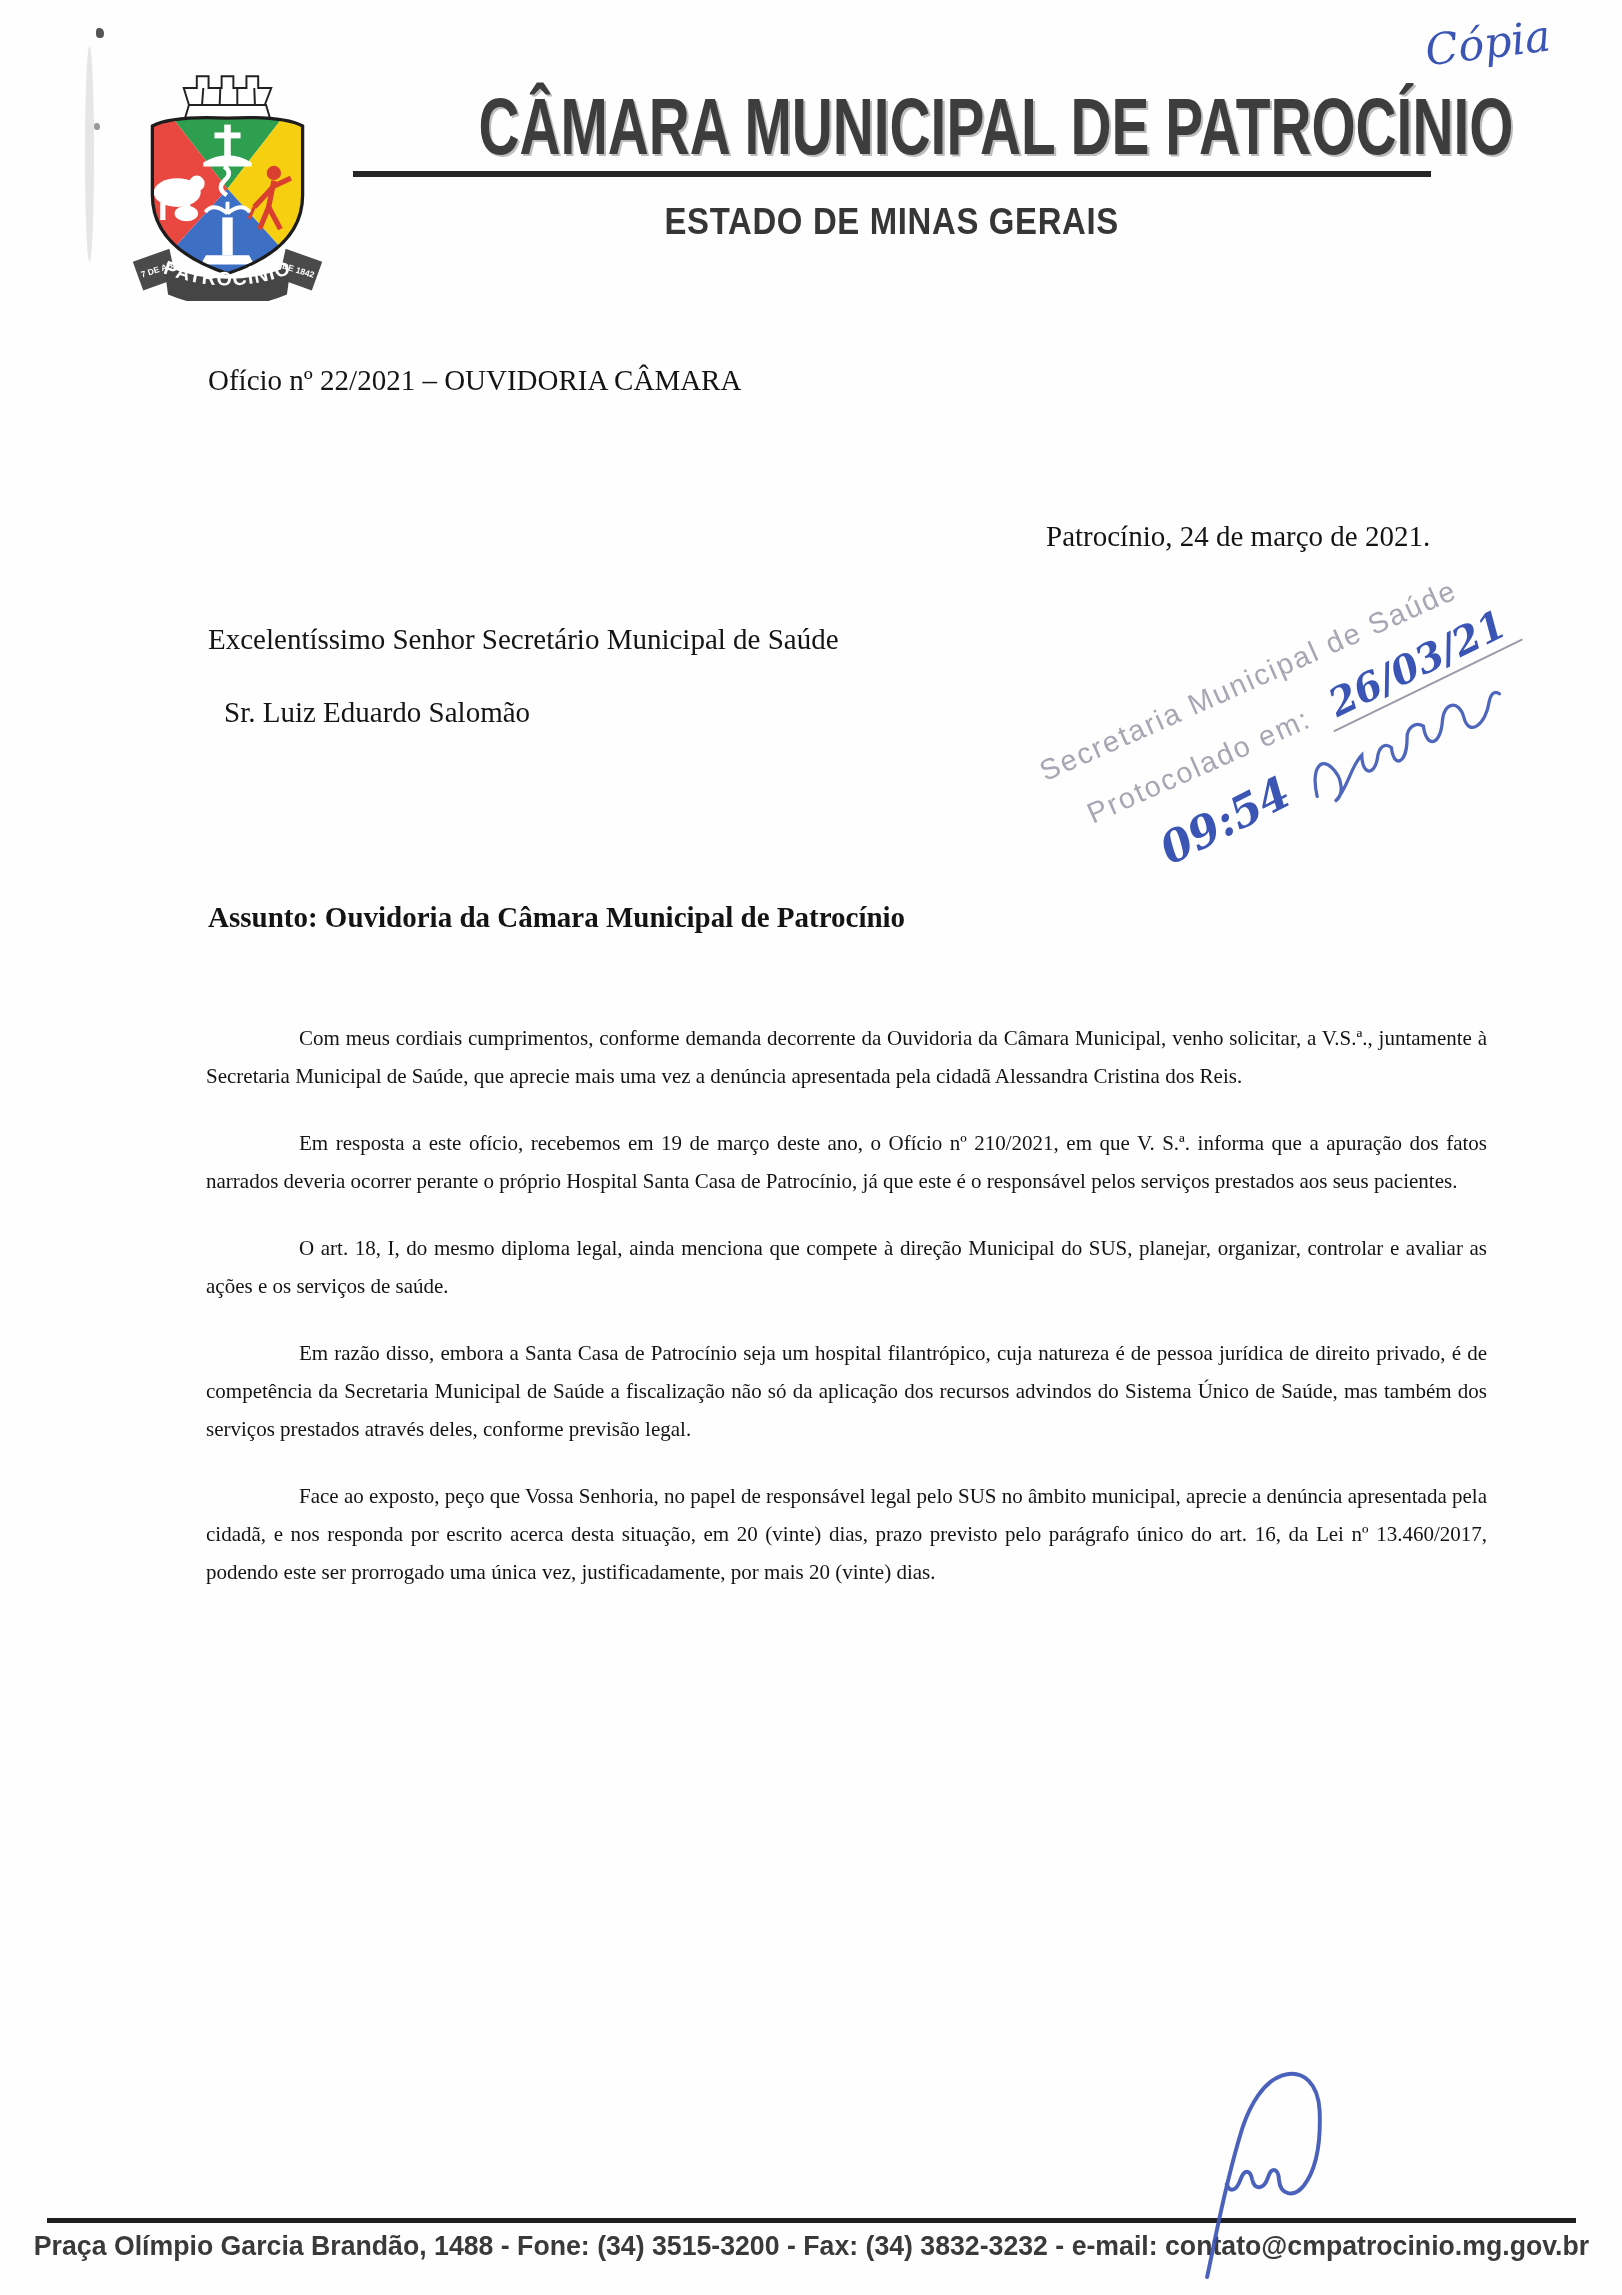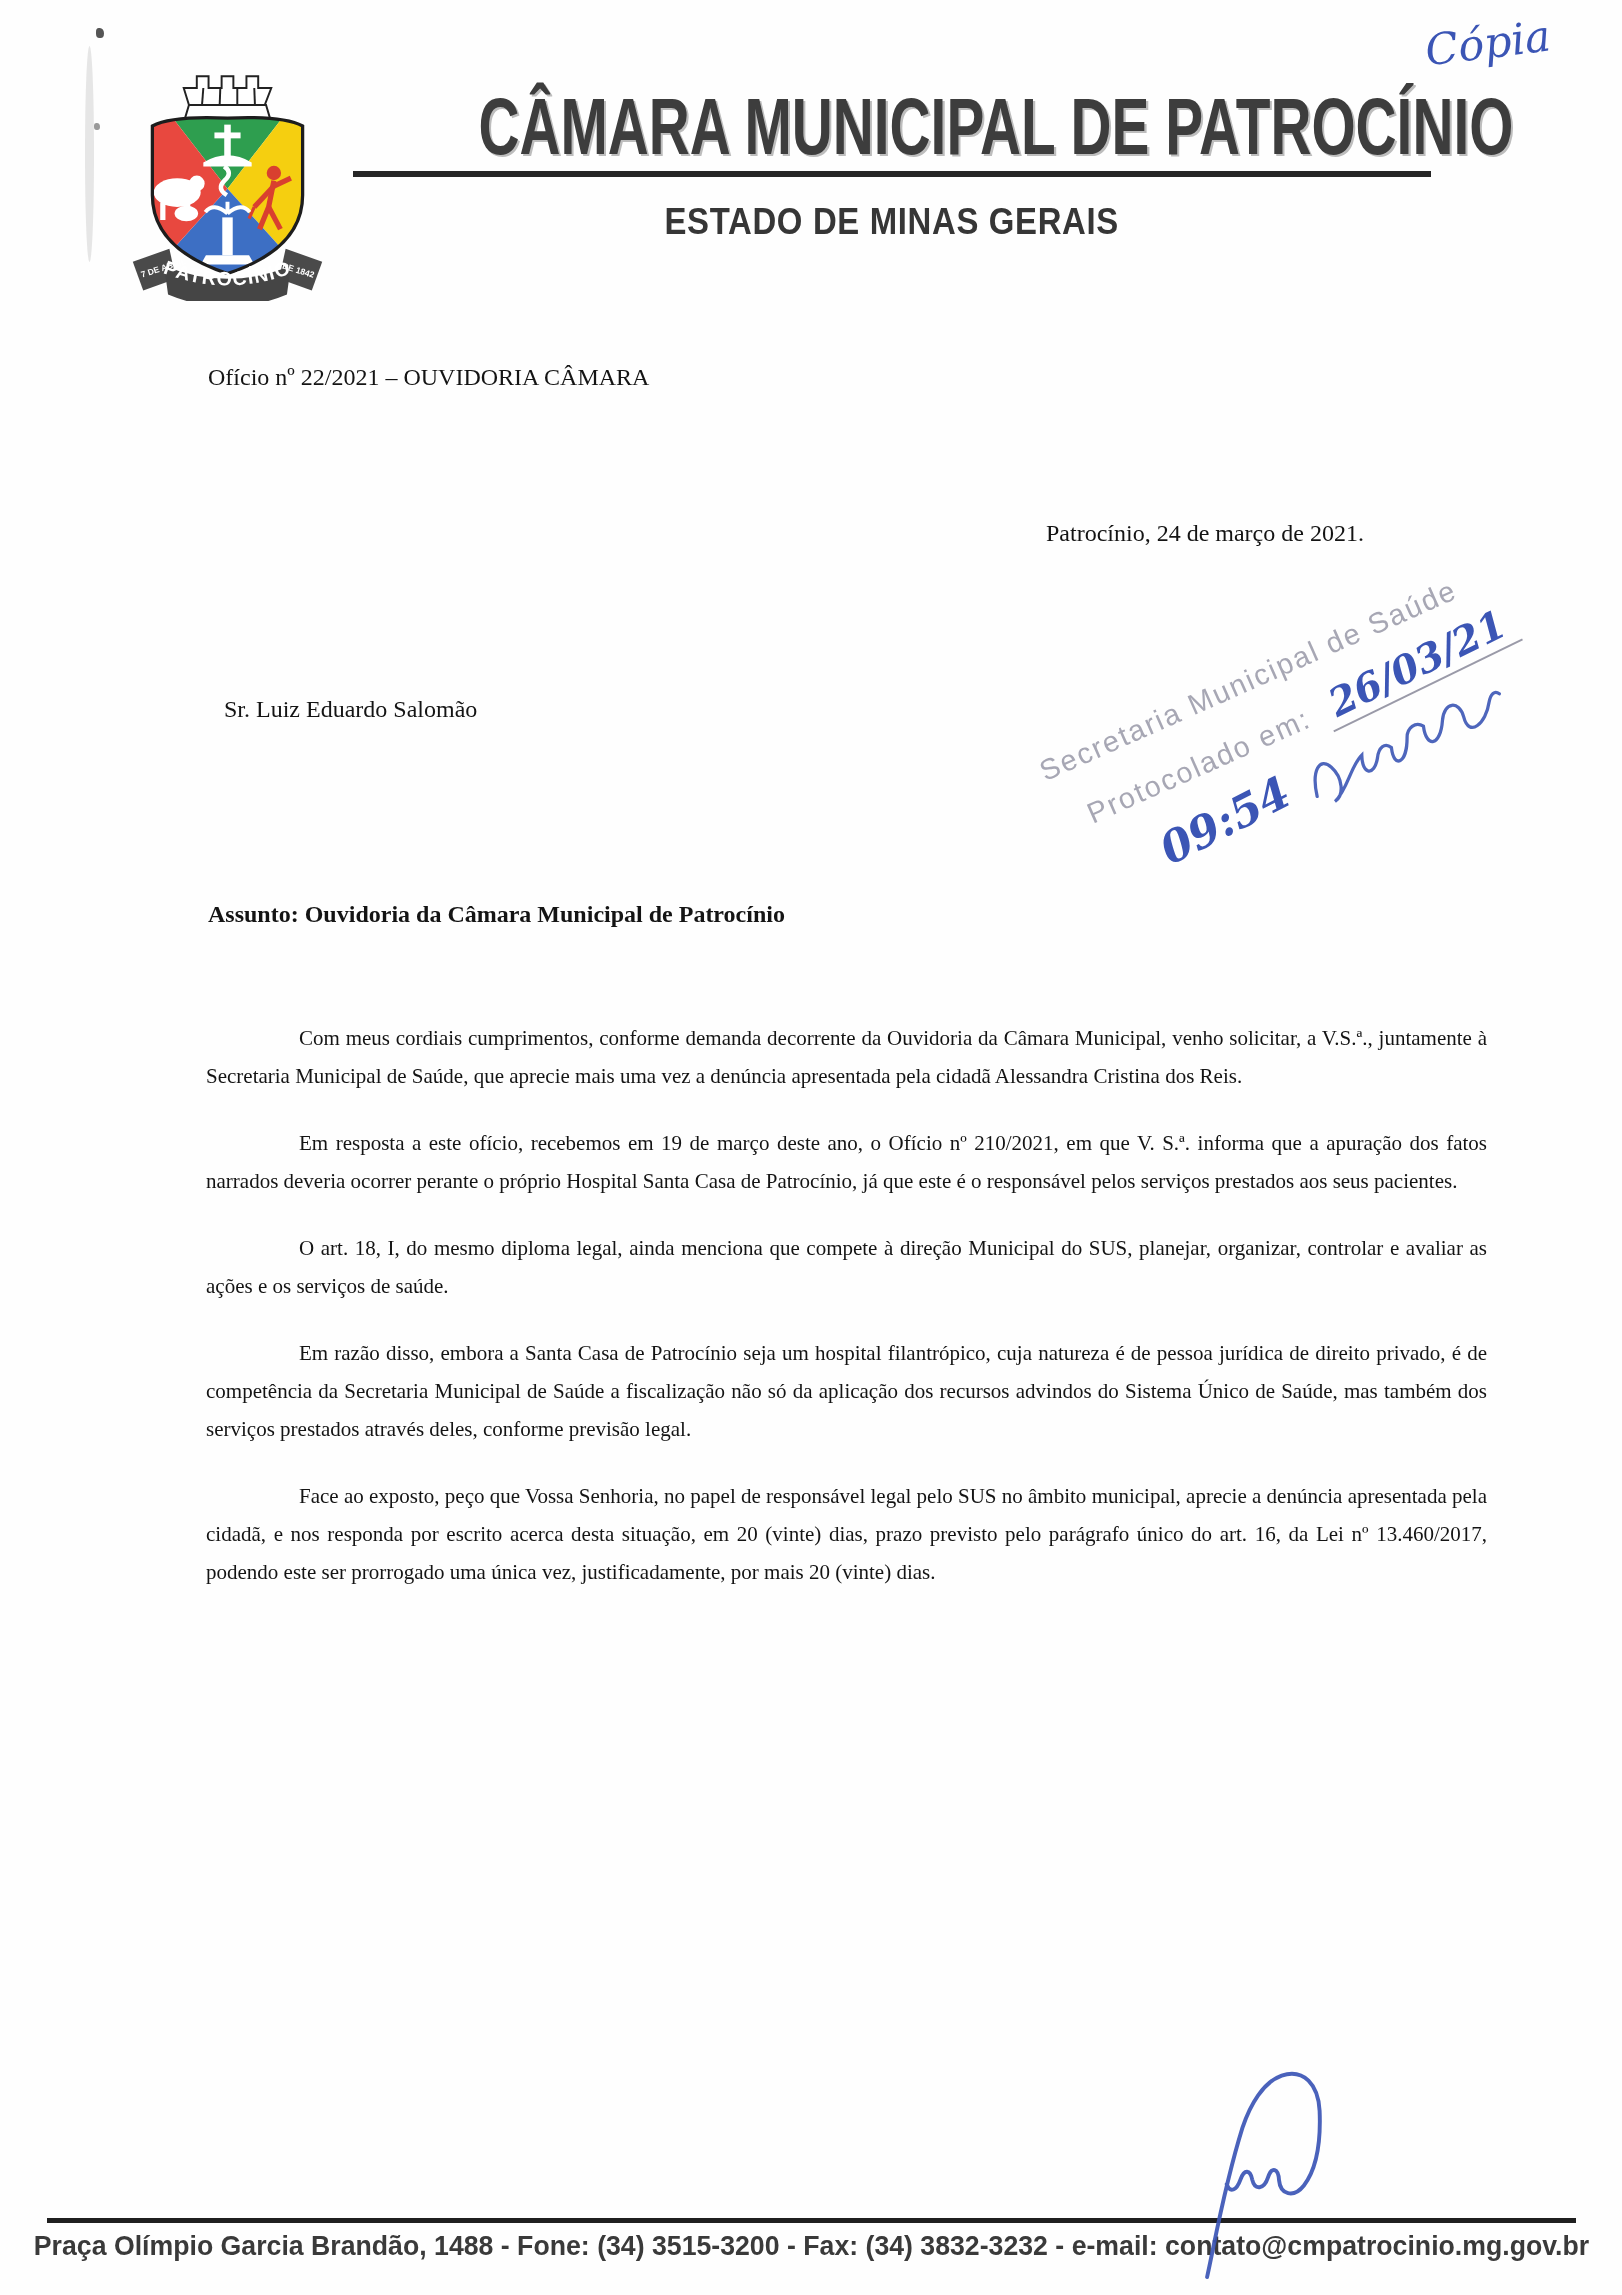--- a/index.html
+++ b/index.html
@@ -25,21 +25,21 @@
   #sub-title{
     display:inline-block;margin-top:13px;font-family:"Liberation Sans",sans-serif;
     font-weight:bold;font-size:35px;color:#363636;letter-spacing:0.7px;white-space:nowrap;
     transform:scale(0.94,1.05);transform-origin:center;
   }
   
   .hand{font-family:"DejaVu Serif",serif;font-style:italic;color:#3b55b5;}
   #copy-note{position:absolute;left:1425px;top:18.3px;font-size:43px;transform:rotate(-7deg);}
 
   
-  .line{position:absolute;font-size:24px;white-space:nowrap;}
+  .line{position:absolute;font-size:29px;white-space:nowrap;}
   #ref-line{left:208px;top:364px;}
   #date-line{left:1046px;top:520px;}
   #addr1{left:208px;top:623px;}
   #addr2{left:208px;top:696px;margin-left:16px;}
   #subject-line{left:208px;top:891px;font-weight:bold;margin-top:10px;}
   #body{
     position:absolute;left:206px;top:1019px;width:1281px;
     font-size:21px;line-height:38px;text-align:justify;
   }
   #body p{margin:0 0 29px 0;text-indent:93px;}
@@ -147,20 +147,21 @@
   <div id="header-block">
     <span id="main-title">CÂMARA MUNICIPAL DE PATROCÍNIO</span>
     <div id="title-rule"></div><br>
     <span id="sub-title">ESTADO DE MINAS GERAIS</span>
   </div>
 
   <div id="copy-note" class="hand">Cópia</div>
 
   <div id="ref-line" class="line">Ofício nº 22/2021 – OUVIDORIA CÂMARA</div>
   <div id="date-line" class="line">Patrocínio, 24 de março de 2021.</div>
+  <div id="addr1" class="line">Excelentíssimo Senhor Secretário Municipal de Saúde</div>
   <div id="addr2" class="line">Sr. Luiz Eduardo Salomão</div>
 
   <div id="stamp">
     <div class="stamp-gray">Secretaria Municipal de Saúde</div>
     <div id="stamp-row2">
       <span class="stamp-gray">Protocolado em:</span>
       <span id="stamp-date" class="hand">26/03/21</span>
     </div>
     <div id="stamp-row3">
       <span id="stamp-time" class="hand">09:54</span>

